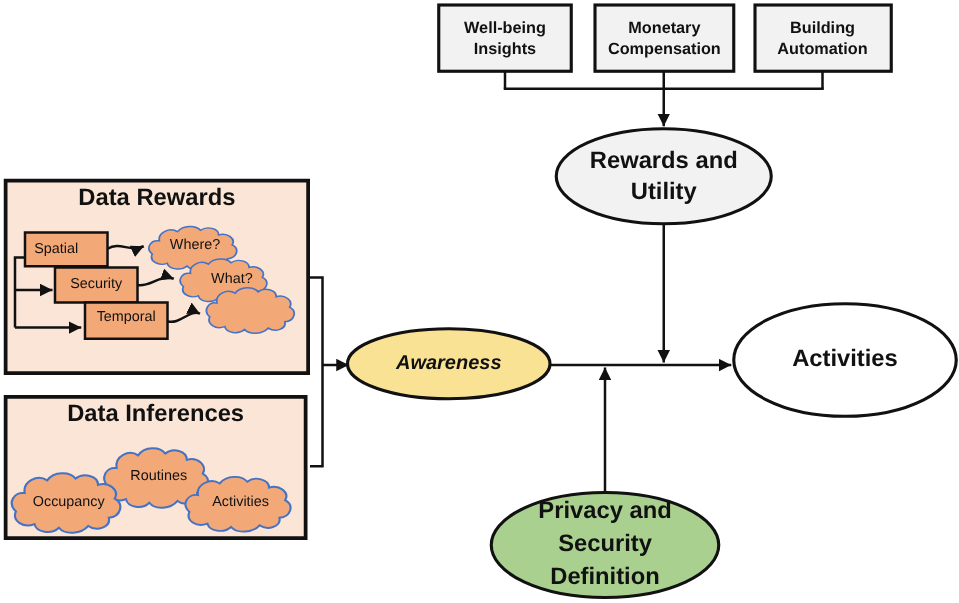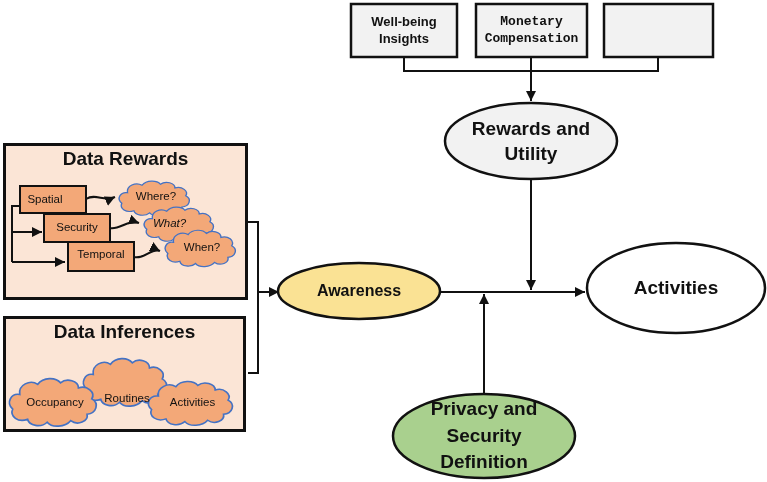--- a/index.html
+++ b/index.html
@@ -11,21 +11,21 @@
   .lbl {
     position:absolute; display:flex; align-items:center; justify-content:center;
     text-align:center; white-space:pre-line; color:#111; line-height:1.32;
     pointer-events:none;
   }
   .b   { font-weight:bold; }
   .f11 { font-size:11.5px; }
   .f13 { font-size:13px; }
   .f14 { font-size:19px; line-height:1.42; }
   .f15 { font-size:19px; }
-  .f16 { font-size:16px; }
+  .f16 { font-size:16px;font-style:italic; }
 </style>
 </head>
 <body>
 
 <div class="stage">
 
   <svg class="layer" width="767" height="482" viewBox="0 0 767 482">
     <defs>
       <marker id="arrow" markerUnits="userSpaceOnUse" markerWidth="12" markerHeight="12" refX="10" refY="5" orient="auto">
         <path d="M0,0 L10,5 L0,10 Z" fill="#111"></path>
@@ -73,39 +73,40 @@
     <path d="M110,228 C120,230 128,219 139,223" stroke="#111" stroke-width="2" fill="none" marker-end="url(#arrow)"></path>
     <path d="M134,257 C144,260 152,247 160,251" stroke="#111" stroke-width="2" fill="none" marker-end="url(#arrow)"></path>
 
     <use href="#cloudShape" transform="translate(82,357) scale(0.75,0.729)" fill="#F3A878" stroke="#4472C4" stroke-width="2.2" vector-effect="non-scaling-stroke"></use>
     <use href="#cloudShape" transform="translate(8,377) scale(0.783,0.729)" fill="#F3A878" stroke="#4472C4" stroke-width="2.2" vector-effect="non-scaling-stroke"></use>
     <use href="#cloudShape" transform="translate(147,380) scale(0.758,0.671)" fill="#F3A878" stroke="#4472C4" stroke-width="2.2" vector-effect="non-scaling-stroke"></use>
   </svg>
 
   <div class="lbl b f13" style="left:350px; top:3px; width:108px; height:54px;">Well-being
 Insights</div>
-  <div class="lbl b f13" style="left:475px; top:3px; width:113px; height:54px;font-family:Liberation Mono, monospace;">Monetary
+  <div class="lbl b f13" style="left:475px; top:3px; width:113px; height:54px;">Monetary
 Compensation</div>
+  <div class="lbl b f13" style="left:603px; top:3px; width:110px; height:54px;">Building
+Automation</div>
 
   <div class="lbl b f15" style="left:445px; top:103px; width:172px; height:76px;">Rewards and
 Utility</div>
   <div class="lbl b f16" style="left:278px; top:263px; width:162px; height:56px;">Awareness</div>
   <div class="lbl b f15" style="left:587px; top:243px; width:178px; height:90px;">Activities</div>
   <div class="lbl b f14" style="left:393px; top:394px; width:182px; height:84px;">Privacy and
 Security
 Definition</div>
 
   <div class="lbl b f15" style="left:4px; top:147px; width:243px; height:24px;">Data Rewards</div>
   <div class="lbl b f15" style="left:4px; top:320px; width:241px; height:24px;">Data Inferences</div>
 
   <div class="lbl f11" style="left:20px; top:186px; width:50px; height:27px;">Spatial</div>
   <div class="lbl f11" style="left:44px; top:214px; width:66px; height:28px;">Security</div>
   <div class="lbl f11" style="left:68px; top:242px; width:66px; height:25px;">Temporal</div>
 
   <div class="lbl f11" style="left:118px; top:183px; width:76px; height:28px;">Where?</div>
-  <div class="lbl f11" style="left:132px; top:209px; width:75px; height:30px;font-style:italic;">What?</div>
-  <div class="lbl f11" style="left:164px; top:233px; width:76px; height:30px;">When?</div>
+  <div class="lbl f11" style="left:148px; top:209px; width:75px; height:30px;">What?</div>
 
   <div class="lbl f11" style="left:8px; top:392px; width:94px; height:22px;">Occupancy</div>
-  <div class="lbl f11" style="left:82px; top:371px; width:90px; height:22px;margin-top:17px;">Routines</div>
+  <div class="lbl f11" style="left:82px; top:371px; width:90px; height:22px;">Routines</div>
   <div class="lbl f11" style="left:147px; top:392px; width:91px; height:22px;">Activities</div>
 
 </div>
 
 </body></html>

